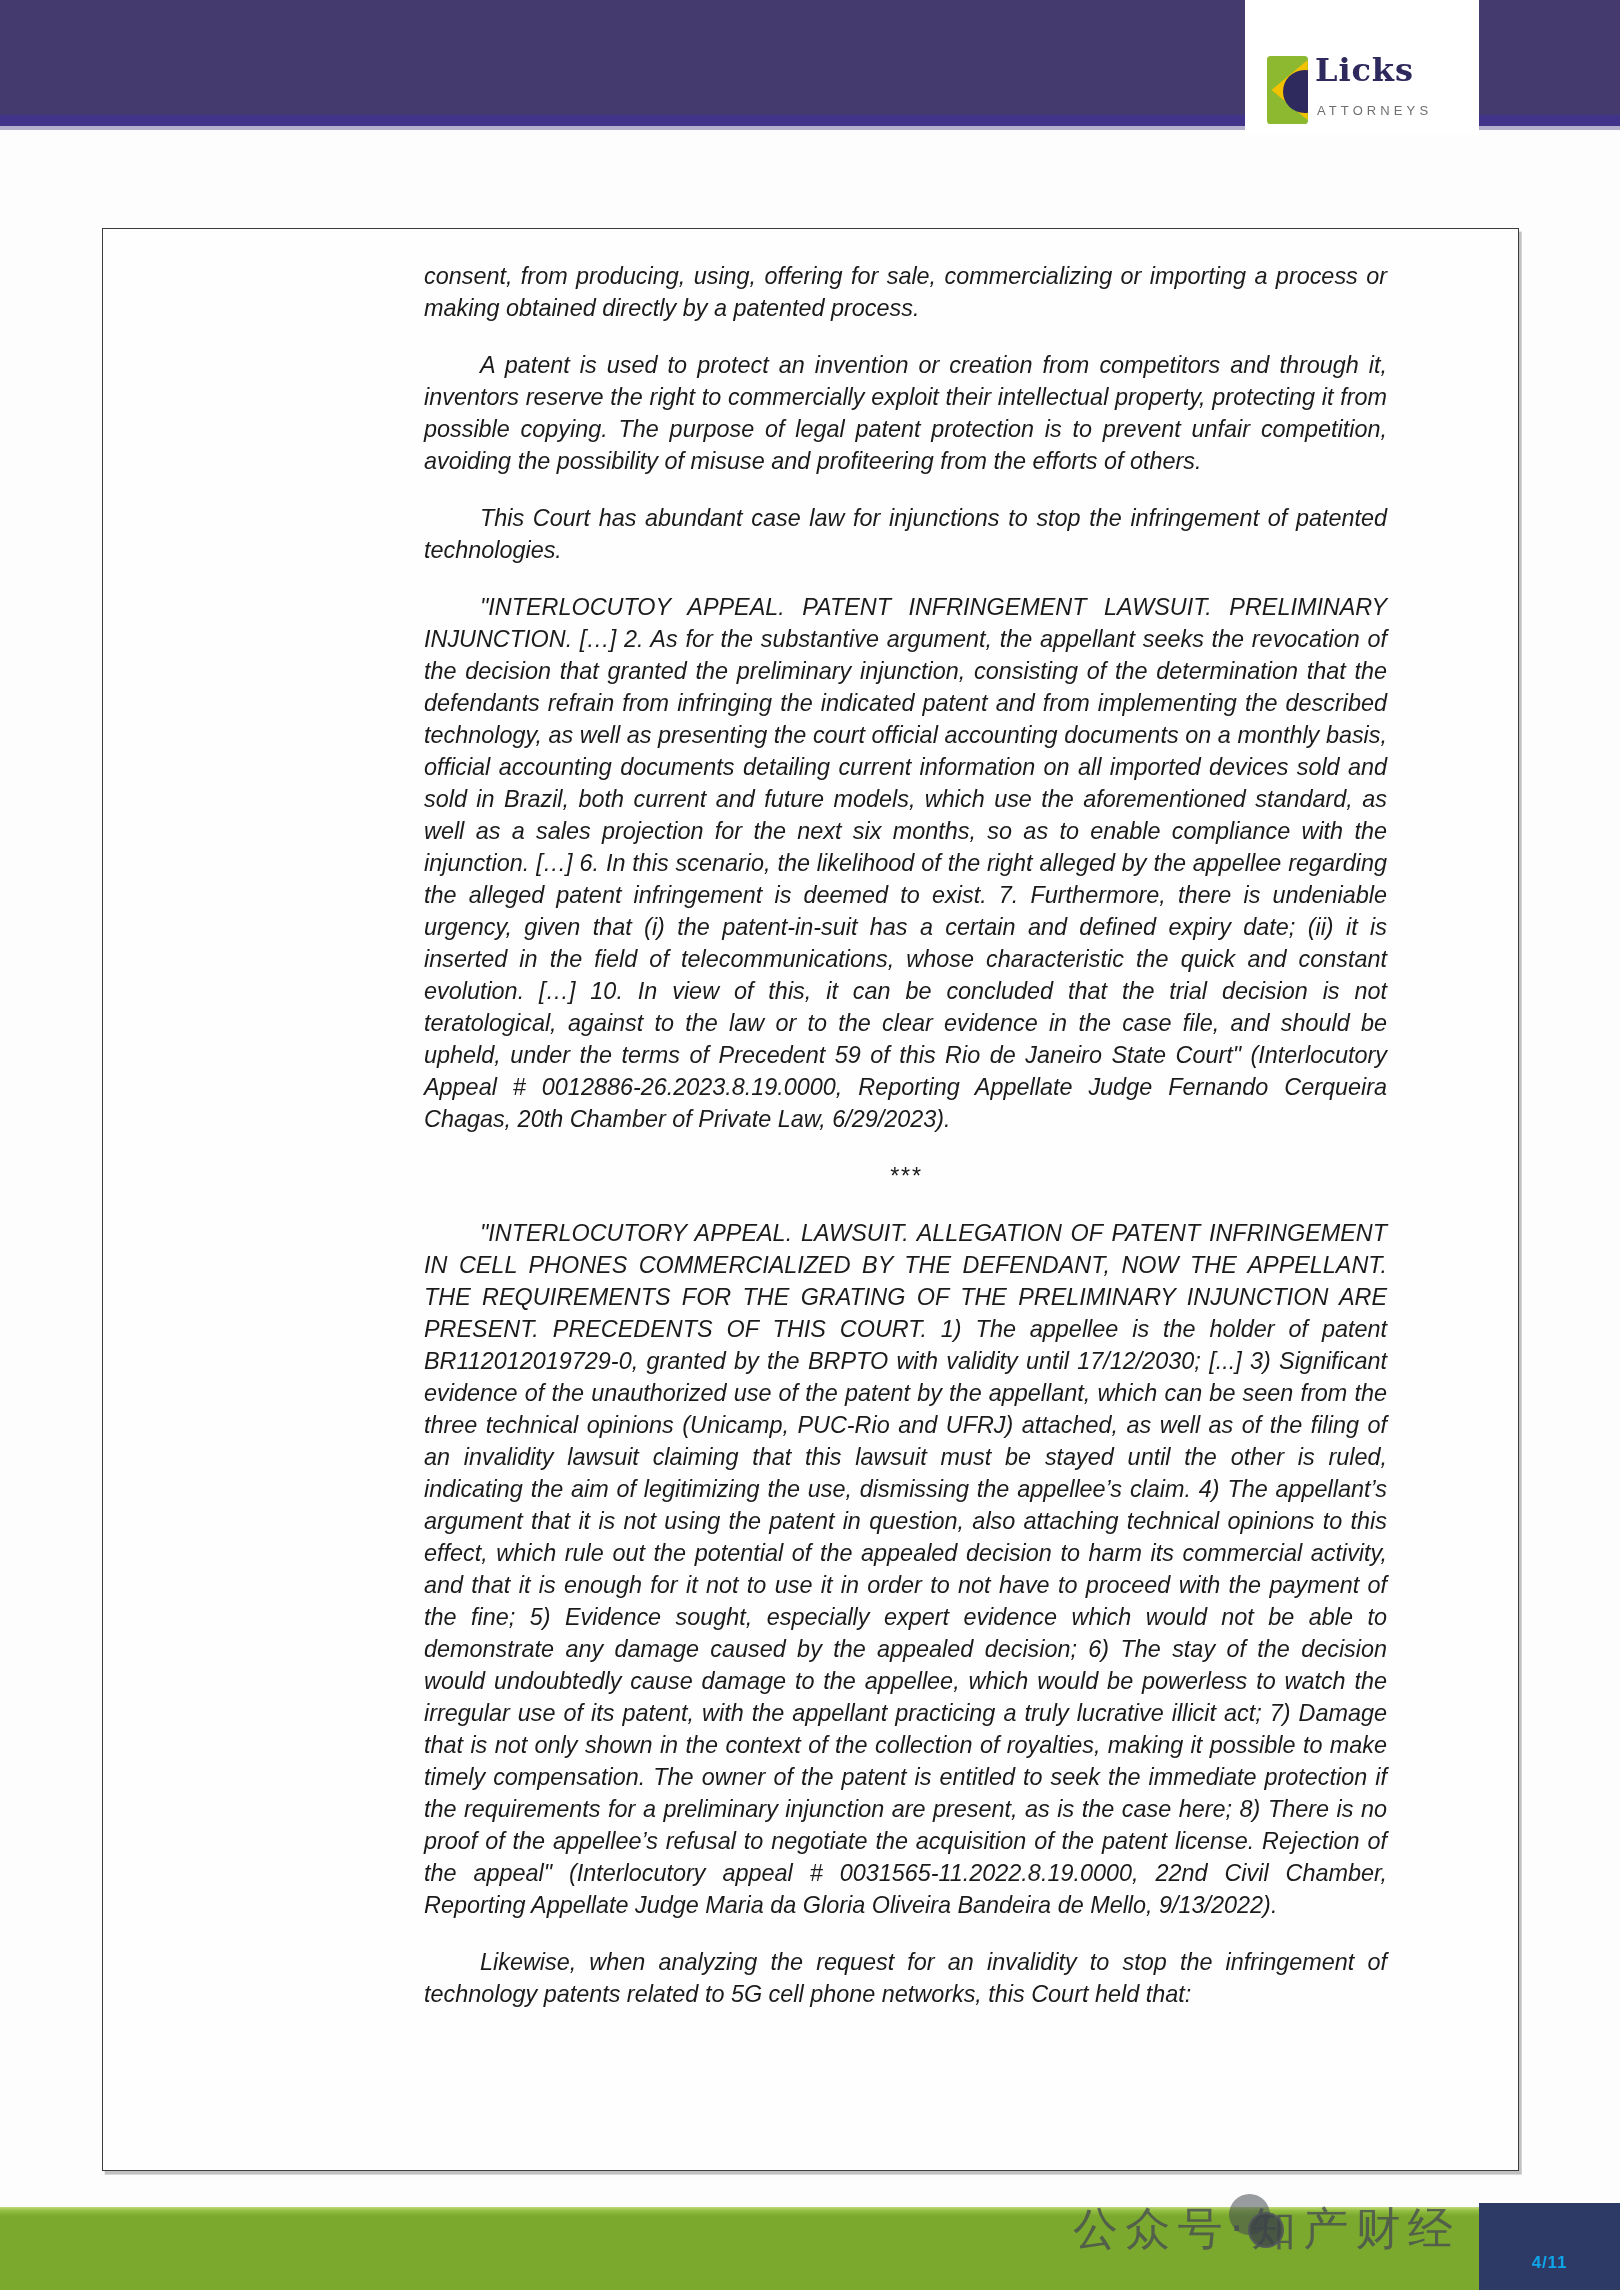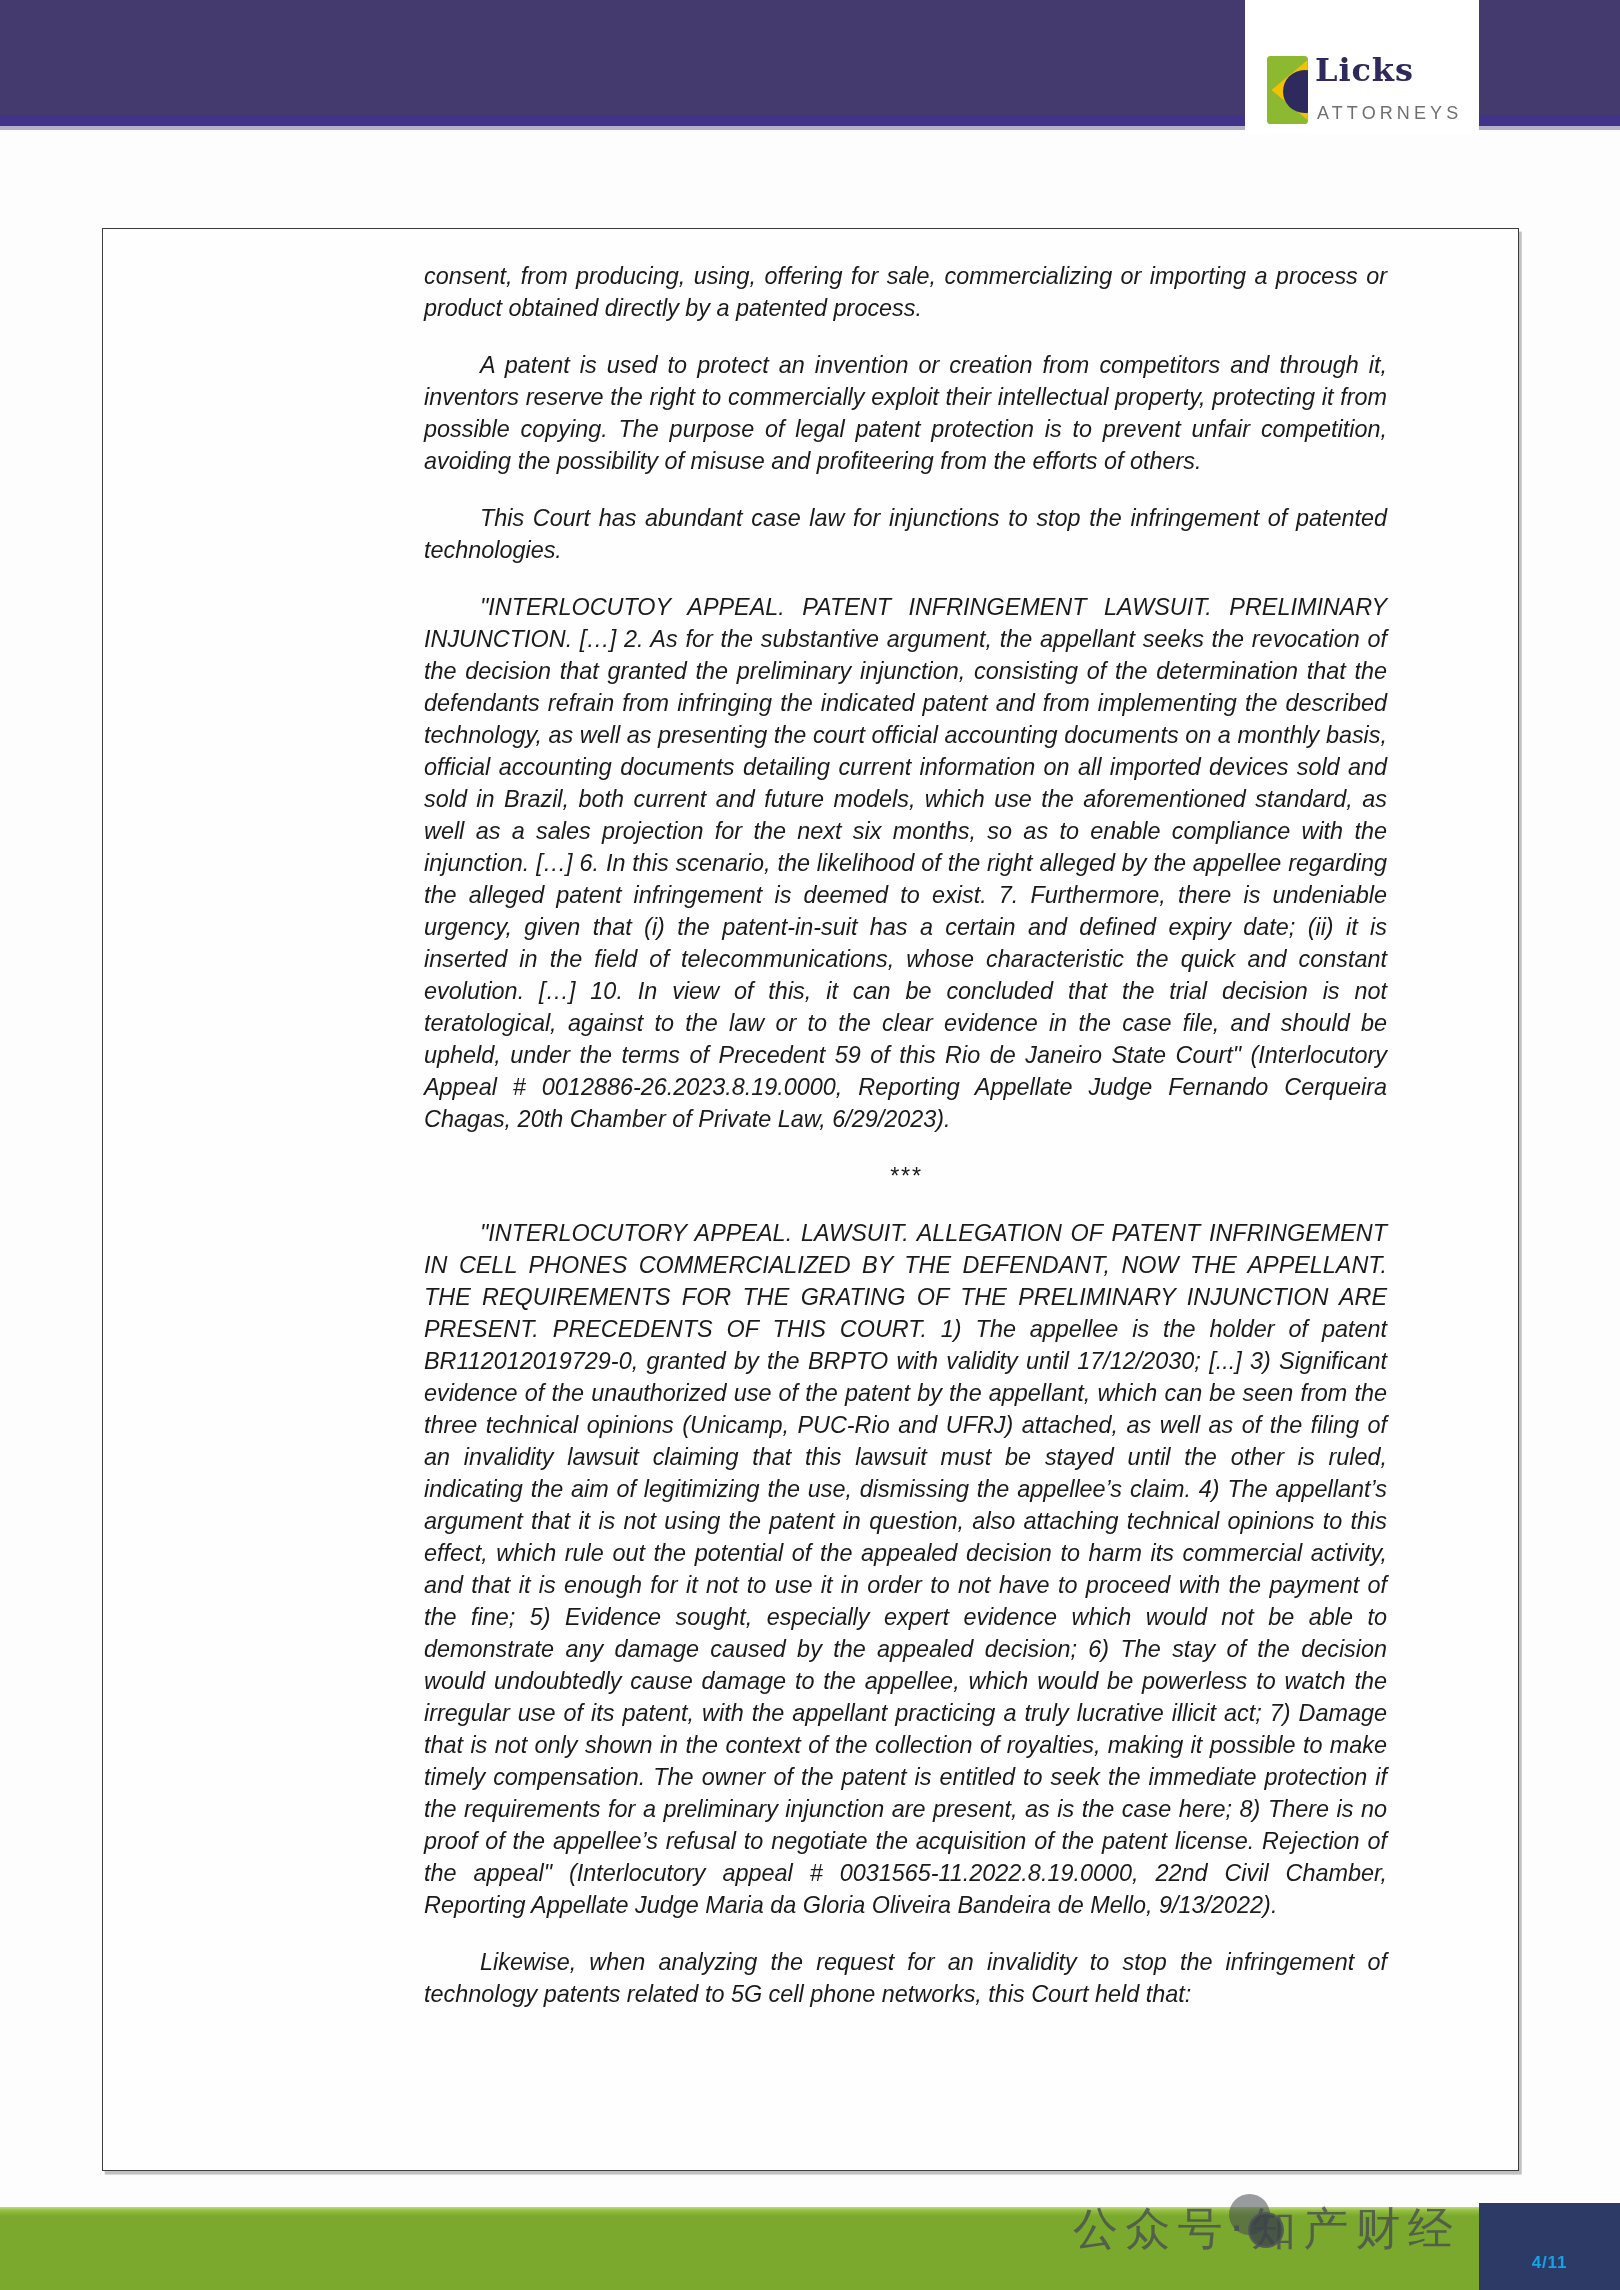--- a/index.html
+++ b/index.html
@@ -33,21 +33,21 @@
     position: absolute; right: -18px; top: 13.5px; width: 43px; height: 43px;
     border-radius: 50%; background: #2f2a5e;
   }
   .logo-wordmark {
     position: absolute; left: 70px; top: 43px;
     font-family: "DejaVu Serif", serif; font-weight: bold;
     font-size: 32px; line-height: 54px; color: #2f2a5e; letter-spacing: 0.9px;
   }
   .logo-subtitle {
     position: absolute; left: 72px; top: 103px;
-    font-size: 18px; color: #6f6f6f; letter-spacing: 4.1px;
+    font-size: 13px; color: #6f6f6f; letter-spacing: 4.1px;
   }
 
   
   .doc-box {
     position: absolute; left: 102px; top: 228px;
     width: 1415px; height: 1941px;
     background: #fefefe;
     border: 1.8px solid #3c3c3c;
     box-shadow: 2.7px 3.6px 0 rgba(80,80,80,0.35);
   }
@@ -108,21 +108,21 @@
   <div class="flag-icon">
     <div class="flag-yellow"></div>
     <div class="flag-circle"></div>
   </div>
   <div class="logo-wordmark">Licks</div>
   <div class="logo-subtitle">ATTORNEYS</div>
 </div>
 
 <div class="doc-box">
   <div class="doc-text">
-    <p>consent, from producing, using, offering for sale, commercializing or importing a process or product obtained directly by a patented process.</p>
+    <p>consent, from producing, using, offering for sale, commercializing or importing a process or making obtained directly by a patented process.</p>
     <p class="indent">A patent is used to protect an invention or creation from competitors and through it, inventors reserve the right to commercially exploit their intellectual property, protecting it from possible copying. The purpose of legal patent protection is to prevent unfair competition, avoiding the possibility of misuse and profiteering from the efforts of others.</p>
     <p class="indent">This Court has abundant case law for injunctions to stop the infringement of patented technologies.</p>
     <p class="indent">"INTERLOCUTOY APPEAL. PATENT INFRINGEMENT LAWSUIT. PRELIMINARY INJUNCTION. […] 2. As for the substantive argument, the appellant seeks the revocation of the decision that granted the preliminary injunction, consisting of the determination that the defendants refrain from infringing the indicated patent and from implementing the described technology, as well as presenting the court official accounting documents on a monthly basis, official accounting documents detailing current information on all imported devices sold and sold in Brazil, both current and future models, which use the aforementioned standard, as well as a sales projection for the next six months, so as to enable compliance with the injunction. […] 6. In this scenario, the likelihood of the right alleged by the appellee regarding the alleged patent infringement is deemed to exist. 7. Furthermore, there is undeniable urgency, given that (i) the patent-in-suit has a certain and defined expiry date; (ii) it is inserted in the field of telecommunications, whose characteristic the quick and constant evolution. […] 10. In view of this, it can be concluded that the trial decision is not teratological, against to the law or to the clear evidence in the case file, and should be upheld, under the terms of Precedent 59 of this Rio de Janeiro State Court" (Interlocutory Appeal # 0012886-26.2023.8.19.0000, Reporting Appellate Judge Fernando Cerqueira Chagas, 20th Chamber of Private Law, 6/29/2023).</p>
     <p class="separator">***</p>
     <p class="indent">"INTERLOCUTORY APPEAL. LAWSUIT. ALLEGATION OF PATENT INFRINGEMENT IN CELL PHONES COMMERCIALIZED BY THE DEFENDANT, NOW THE APPELLANT. THE REQUIREMENTS FOR THE GRATING OF THE PRELIMINARY INJUNCTION ARE PRESENT. PRECEDENTS OF THIS COURT. 1) The appellee is the holder of patent BR112012019729-0, granted by the BRPTO with validity until 17/12/2030; [...] 3) Significant evidence of the unauthorized use of the patent by the appellant, which can be seen from the three technical opinions (Unicamp, PUC-Rio and UFRJ) attached, as well as of the filing of an invalidity lawsuit claiming that this lawsuit must be stayed until the other is ruled, indicating the aim of legitimizing the use, dismissing the appellee’s claim. 4) The appellant’s argument that it is not using the patent in question, also attaching technical opinions to this effect, which rule out the potential of the appealed decision to harm its commercial activity, and that it is enough for it not to use it in order to not have to proceed with the payment of the fine; 5) Evidence sought, especially expert evidence which would not be able to demonstrate any damage caused by the appealed decision; 6) The stay of the decision would undoubtedly cause damage to the appellee, which would be powerless to watch the irregular use of its patent, with the appellant practicing a truly lucrative illicit act; 7) Damage that is not only shown in the context of the collection of royalties, making it possible to make timely compensation. The owner of the patent is entitled to seek the immediate protection if the requirements for a preliminary injunction are present, as is the case here; 8) There is no proof of the appellee’s refusal to negotiate the acquisition of the patent license. Rejection of the appeal" (Interlocutory appeal # 0031565-11.2022.8.19.0000, 22nd Civil Chamber, Reporting Appellate Judge Maria da Gloria Oliveira Bandeira de Mello, 9/13/2022).</p>
     <p class="indent">Likewise, when analyzing the request for an invalidity to stop the infringement of technology patents related to 5G cell phone networks, this Court held that:</p>
   </div>
 </div>
 
 <div class="footer-green"></div>

